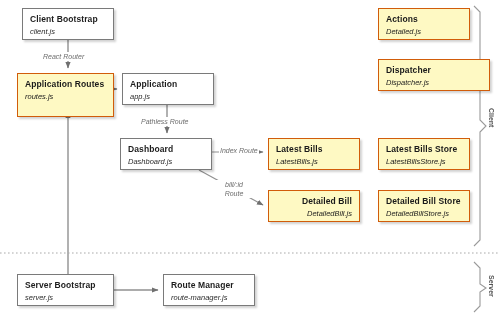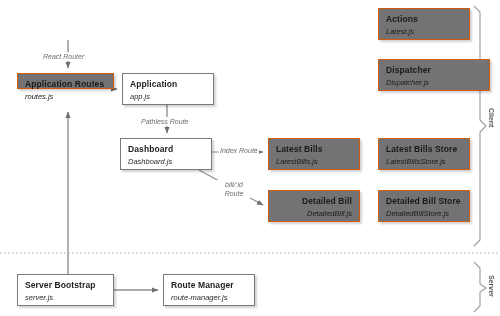--- a/index.html
+++ b/index.html
@@ -28,21 +28,21 @@
     box-sizing: border-box;
     padding: 5px 7px 0 7px;
     border: 1px solid #8c8c8c;
     box-shadow: 2px 2px 2px rgba(0,0,0,0.18);
   }
   .node.plain {
     background: #ffffff;
     border-color: #7a7a7a;
   }
   .node.accent {
-    background: #737373;
+    background: #fef9c3;
     border-color: #d15c0a;
   }
   .node-title {
     font-size: 8.5px;
     font-weight: bold;
     color: #1d1d1d;
     line-height: 11px;
     letter-spacing: 0.1px;
     white-space: nowrap;
   }
@@ -109,39 +109,43 @@
 
     <line x1="114" y1="290" x2="158" y2="290" stroke="#909090" stroke-width="1.4" marker-end="url(#arrow)"></line>
 
     <line x1="0" y1="253" x2="500" y2="253" stroke="#aaaaaa" stroke-width="1" stroke-dasharray="1.6 2.4"></line>
 
     <path d="M474,6 L480,12 L480,120 L486,126 L480,132 L480,240 L474,246" fill="none" stroke="#9a9a9a" stroke-width="1.1"></path>
 
     <path d="M474,262 L480,268 L480,284 L486,288 L480,292 L480,306 L474,312" fill="none" stroke="#9a9a9a" stroke-width="1.1"></path>
   </svg>
 
+  <div class="node plain" style="left:22px; top:8px; width:92px; height:32px;">
+    <div class="node-title">Client Bootstrap</div>
+    <div class="node-file">client.js</div>
+  </div>
 
-  <div class="node accent" style="left:17px; top:73px; width:97px; height:16px;">
+  <div class="node accent" style="left:17px; top:73px; width:97px; height:44px;">
     <div class="node-title">Application Routes</div>
     <div class="node-file">routes.js</div>
   </div>
 
   <div class="node plain" style="left:120px; top:138px; width:92px; height:32px;">
     <div class="node-title">Dashboard</div>
     <div class="node-file">Dashboard.js</div>
   </div>
 
   <div class="node plain" style="left:122px; top:73px; width:92px; height:32px;">
     <div class="node-title">Application</div>
     <div class="node-file">app.js</div>
   </div>
 
   <div class="node accent" style="left:378px; top:8px; width:92px; height:32px;">
     <div class="node-title">Actions</div>
-    <div class="node-file">Latest.js</div>
+    <div class="node-file">Detailed.js</div>
   </div>
 
   <div class="node accent" style="left:378px; top:59px; width:112px; height:32px;">
     <div class="node-title">Dispatcher</div>
     <div class="node-file">Dispatcher.js</div>
   </div>
 
   <div class="node accent" style="left:378px; top:138px; width:92px; height:32px;">
     <div class="node-title">Latest Bills Store</div>
     <div class="node-file">LatestBillsStore.js</div>

